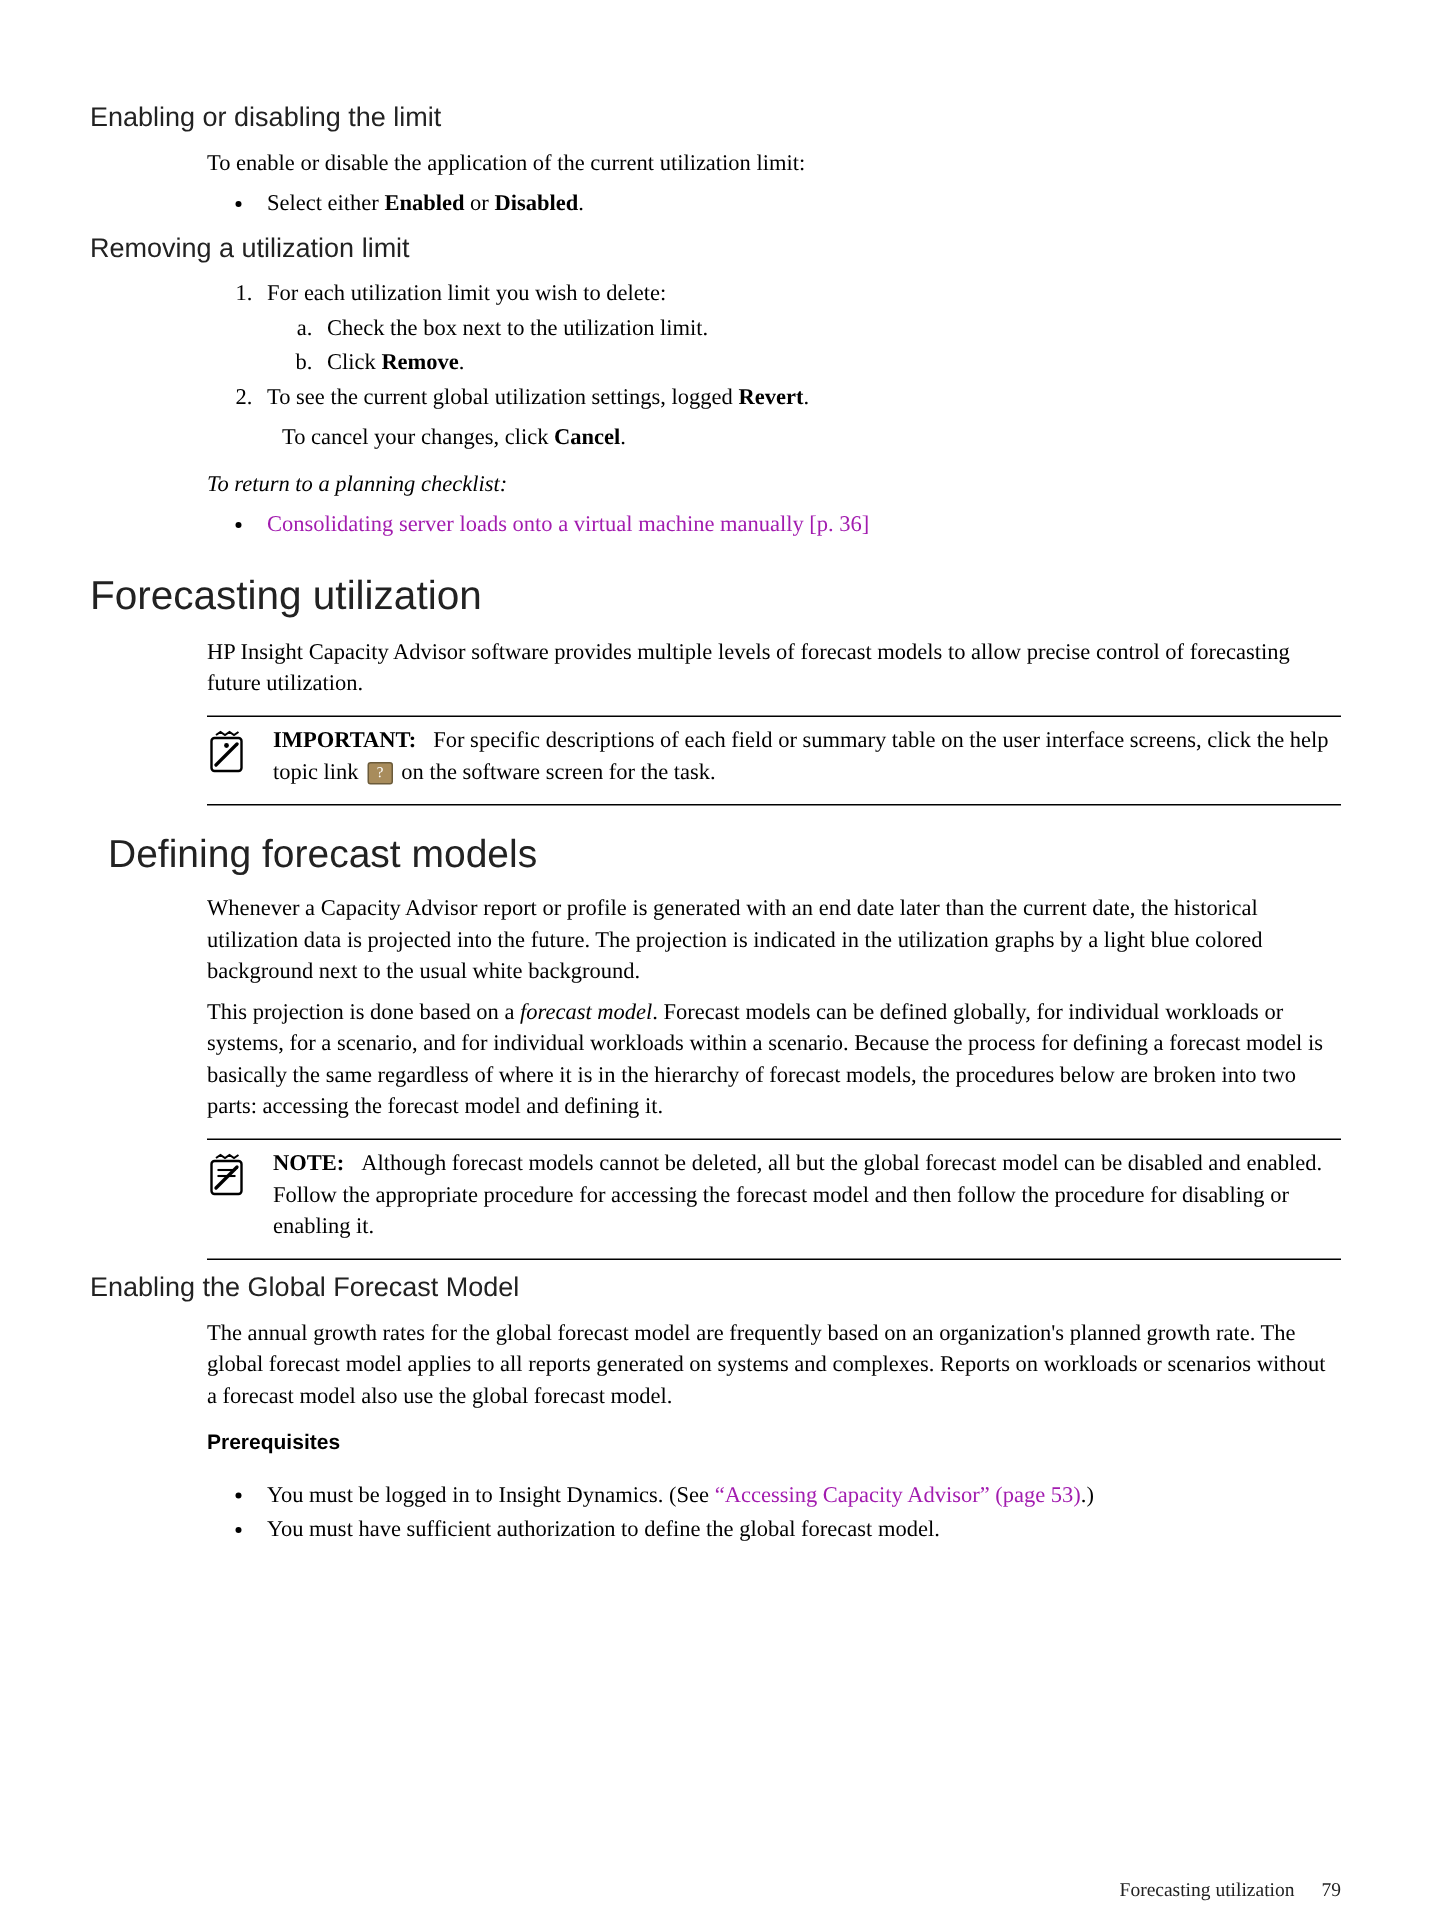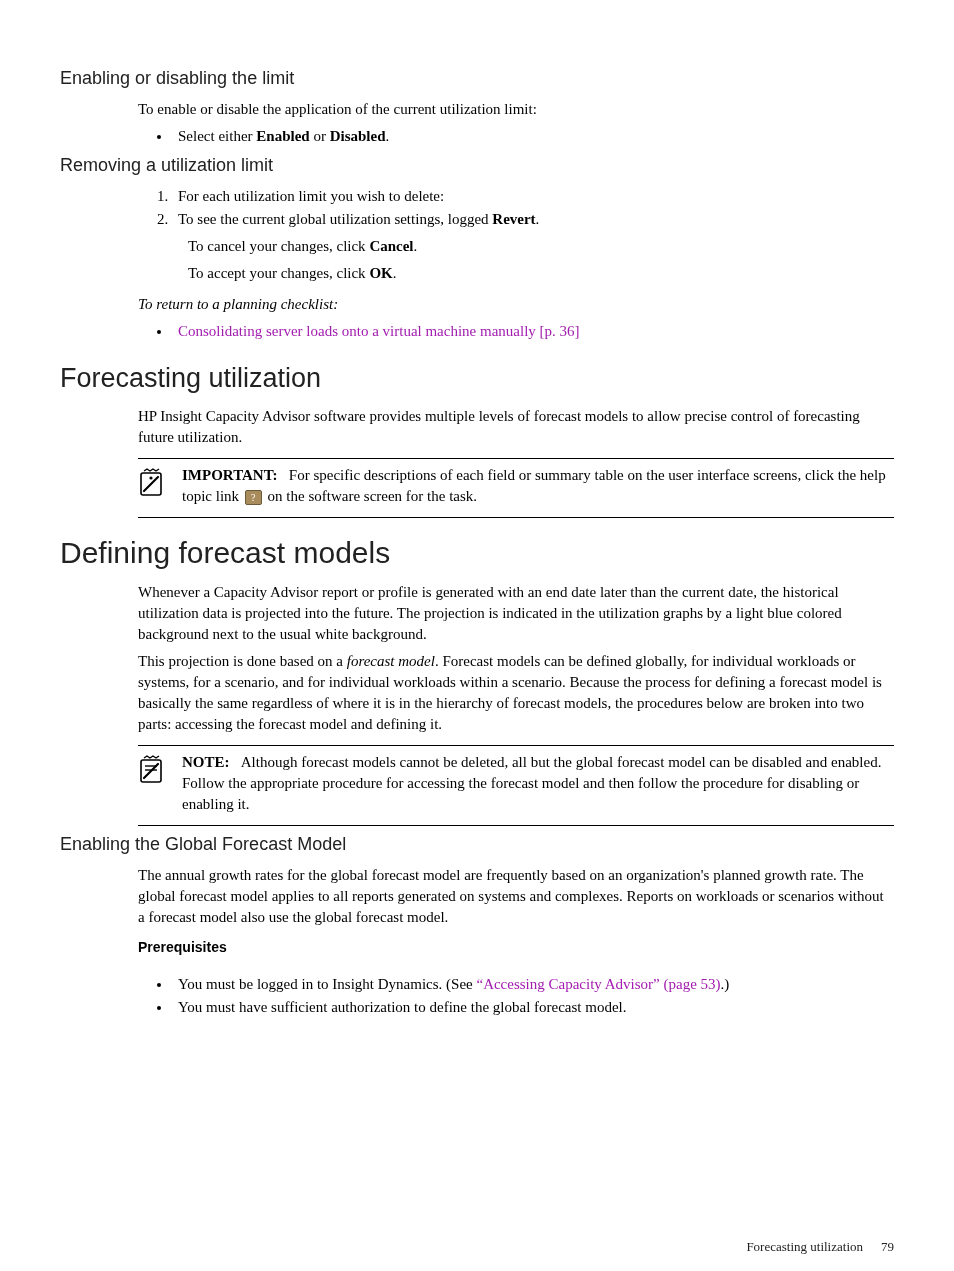--- a/index.html
+++ b/index.html
@@ -23,22 +23,22 @@
   .h2 {
     font-family: Arial, Helvetica, sans-serif;
     font-weight: 400;
     font-size: 27px;
     margin: 18px 0 8px 0;
     color: #222;
   }
   .h25 {
     font-family: Arial, Helvetica, sans-serif;
     font-weight: 400;
-    font-size: 30px;
-    margin: 14px 0 8px 0;
+    font-size: 26px;
+    margin: 14px 0 8px 12px;
     color: #222;
   }
   .body-indent {
     margin-left: 78px;
   }
   p { margin: 6px 0; }
   ol.numbered {
     list-style: decimal;
     margin: 4px 0 4px 78px;
     padding-left: 34px;
@@ -110,28 +110,31 @@
 <ul class="bullet">
   <li>
     <span>Select either </span><span class="bold">Enabled</span><span> or </span><span class="bold">Disabled</span><span>.</span>
   </li>
 </ul>
 
 <div class="h3">Removing a utilization limit</div>
 <ol class="numbered">
   <li>
     <span>For each utilization limit you wish to delete:</span>
+    <ol class="alpha">
+      <li>Check the box next to the utilization limit.</li>
+      <li>
+        <span>Click </span><span class="bold">Remove</span><span>.</span>
+      </li>
+    </ol>
   </li>
   <li>
     <span>To see the current global utilization settings, logged </span><span class="bold">Revert</span><span>.</span>
     <p class="sub-p">
       <span>To cancel your changes, click </span><span class="bold">Cancel</span><span>.</span>
-    </p>
-    <p class="sub-p">
-      <span>To accept your changes, click </span><span class="bold">OK</span><span>.</span>
     </p>
   </li>
 </ol>
 
 <p class="return">To return to a planning checklist:</p>
 <ul class="bullet">
   <li><span class="link">Consolidating server loads onto a virtual machine manually [p. 36]</span></li>
 </ul>
 
 <div class="h2">Forecasting utilization</div>

